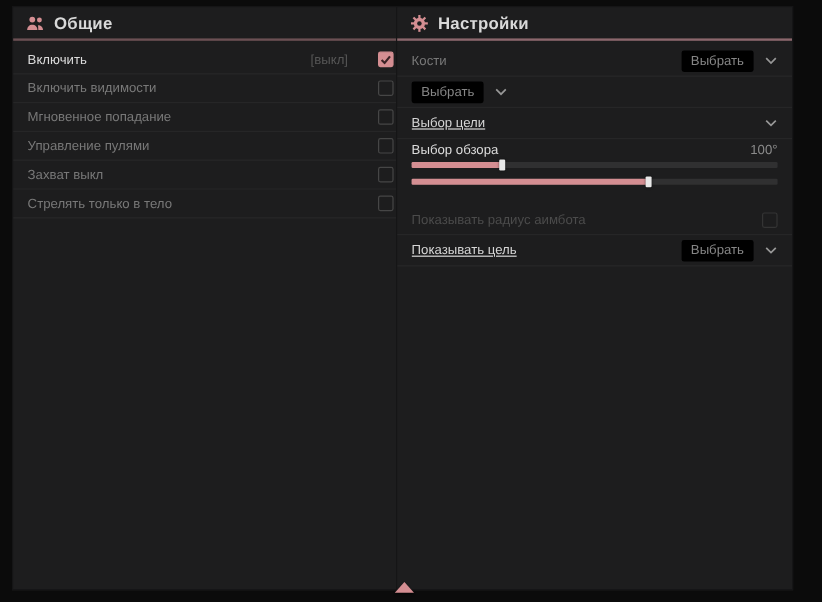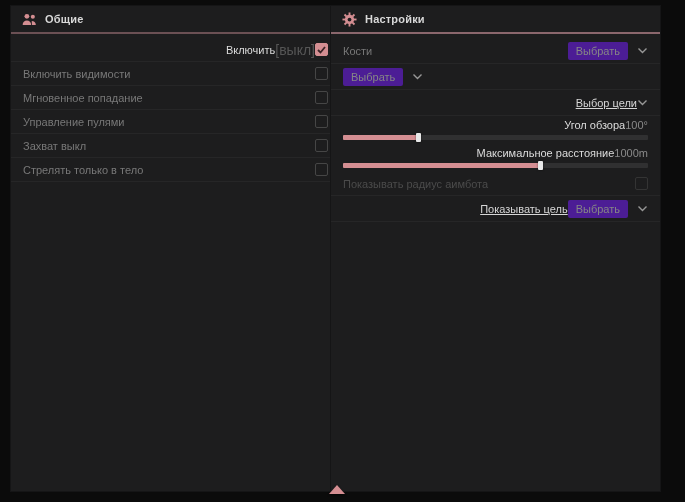--- a/index.html
+++ b/index.html
@@ -10,43 +10,43 @@
     -webkit-font-smoothing:antialiased;
   }
   .panel{
     position:absolute;top:5px;width:331px;height:487px;
     background:#1d1d1e;border:1px solid #151516;box-sizing:border-box;
   }
   .panel-general{left:10px;}
   .panel-settings{left:330px;}
   .phead{height:26px;display:flex;align-items:center;gap:8px;padding:0 11px;}
   .picon{color:var(--accent,#d48e92);display:flex;align-items:center;}
-  .ptitle{font-size:11px;font-weight:bold;color:#d9d9d9;letter-spacing:.2px;}
+  .ptitle{font-size:14px;font-weight:bold;color:#d9d9d9;letter-spacing:.2px;}
   .hline{height:2px;width:100%;background:#6b5054;}
   .rows{padding-top:4px;}
   .row{
     display:flex;align-items:center;padding:0 12px;height:23px;
     border-bottom:1px solid rgba(255,255,255,0.045);
   }
   .row.select{height:25px;}
   .lbl{font-size:11px;color:#787878;flex:1;white-space:nowrap;overflow:hidden;}
-  .row.bright .lbl{color:#dcdcdc;text-align:right;}
+  .row.bright .lbl{color:#dcdcdc;}
   .row.bright.select .lbl{color:#d6d6d6;text-decoration:underline;}
   .row.disabled .lbl{color:#4b4b4b;}
-  .sfx{font-size:14px;color:#565656;margin-right:0;}
+  .sfx{font-size:11px;color:#565656;margin-right:25px;}
   .cb{
     width:13px;height:13px;box-sizing:border-box;border:1px solid #464646;
     border-radius:2px;display:flex;align-items:center;justify-content:center;
     background:transparent;flex:none;
   }
   .cb.on{background:var(--accent,#d48e92);border-color:var(--accent,#d48e92);}
   .row.disabled .cb{border-color:#343434;}
   .combo{display:flex;align-items:center;gap:9px;flex:none;}
   .combo .val{
-    font-size:11px;color:#868686;background:#4c1d95;
+    font-size:11px;color:#868686;background:#000000;
     padding:3px 8px;border-radius:2px;white-space:nowrap;
   }
   .combo .val.vb{color:#aaaaaa;}
   .row.slider{
     display:block;height:26px;padding:2px 12px 0;border-bottom:none;
   }
   .srtop{display:flex;align-items:center;height:14px;}
   .srtop .lbl{color:#c7c7c7;}
   .sval{font-size:11px;color:#8a8a8a;flex:none;}
   .track{
@@ -155,33 +155,29 @@
       <div class="row select bright">
         <span class="lbl">Выбор цели</span>
         <div class="combo">
           <svg width="11" height="7" viewBox="0 0 11 7">
             <polyline points="1.5,1.5 5.5,5.5 9.5,1.5" fill="none" stroke="#979797" stroke-width="1.4"></polyline>
           </svg>
         </div>
       </div>
       <div class="row slider bright">
         <div class="srtop">
-          <span class="lbl">Угол обзора</span>
+          <span class="lbl">Выбор обзора</span>
           <span class="sval">100°</span>
         </div>
         <div class="track">
           <div class="fill" style="width: 25%;"></div>
           <div class="thumb" style="left: calc(25% - 3px);"></div>
         </div>
       </div>
       <div class="row slider bright">
-        <div class="srtop">
-          <span class="lbl">Максимальное расстояние</span>
-          <span class="sval">1000m</span>
-        </div>
         <div class="track">
           <div class="fill" style="width: 65%;"></div>
           <div class="thumb" style="left: calc(65% - 3px);"></div>
         </div>
       </div>
       <div class="row checkbox disabled">
         <span class="lbl">Показывать радиус аимбота</span>
         <div class="cb"></div>
       </div>
       <div class="row select bright">

